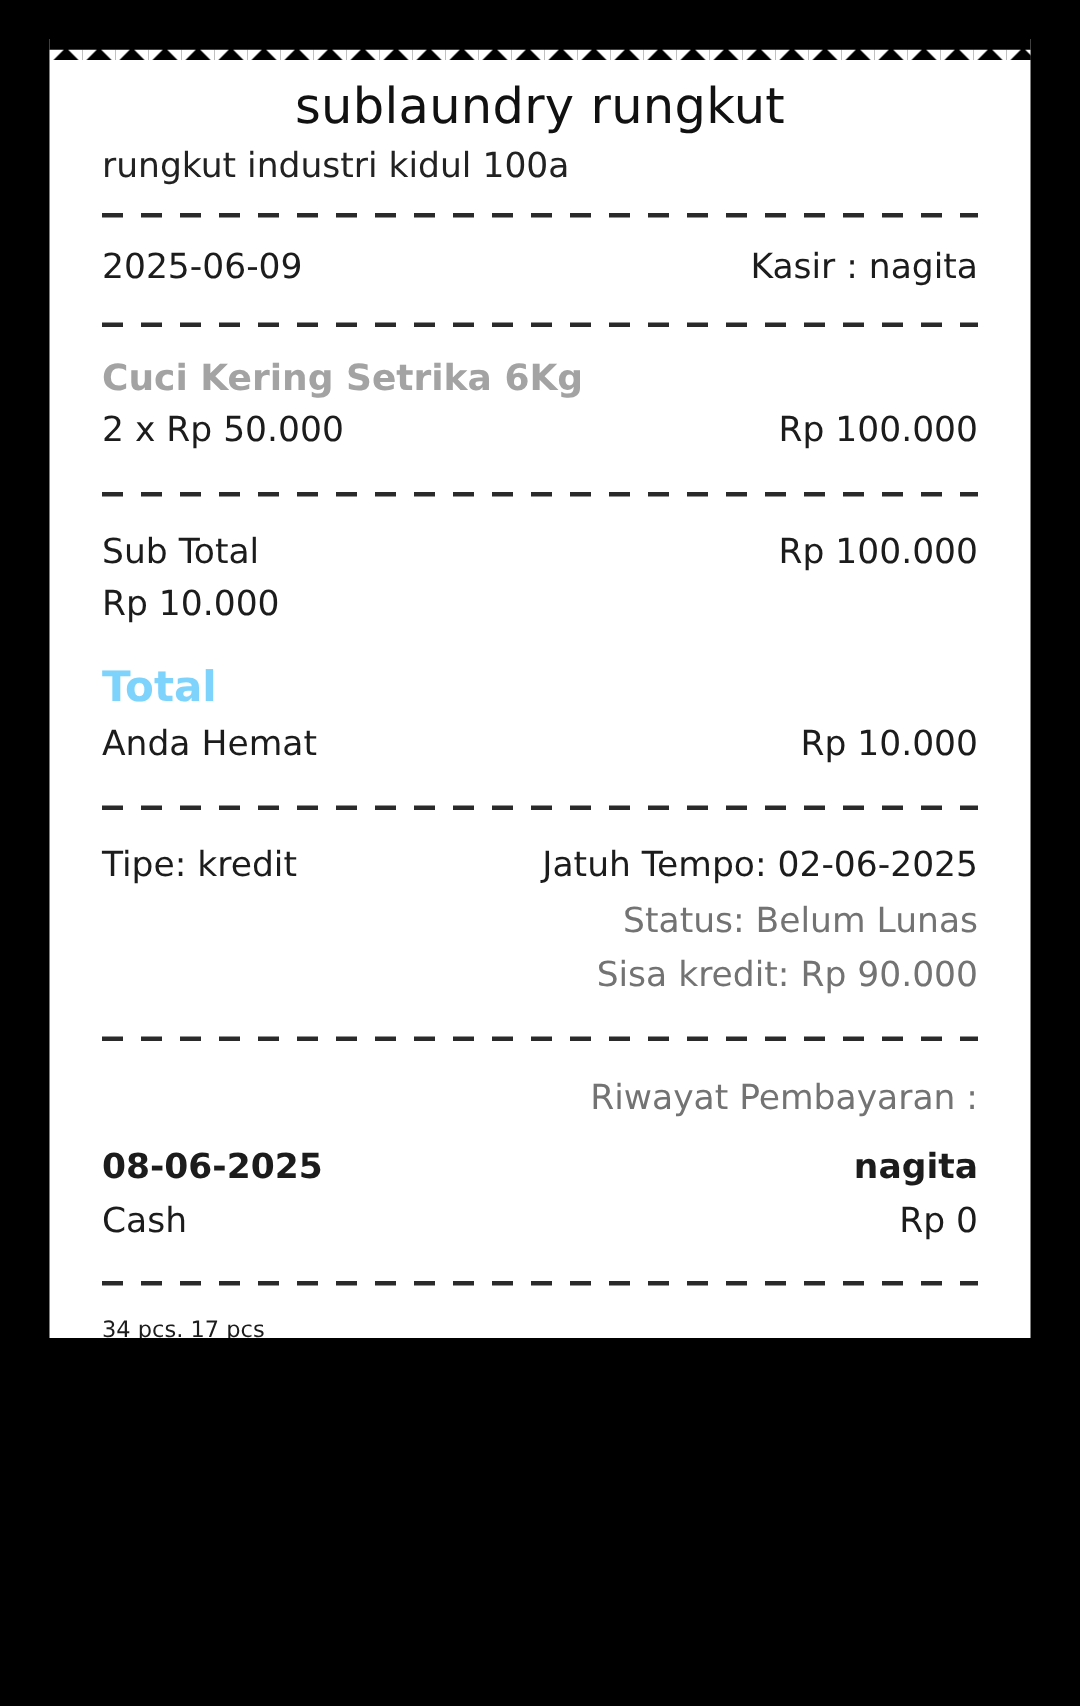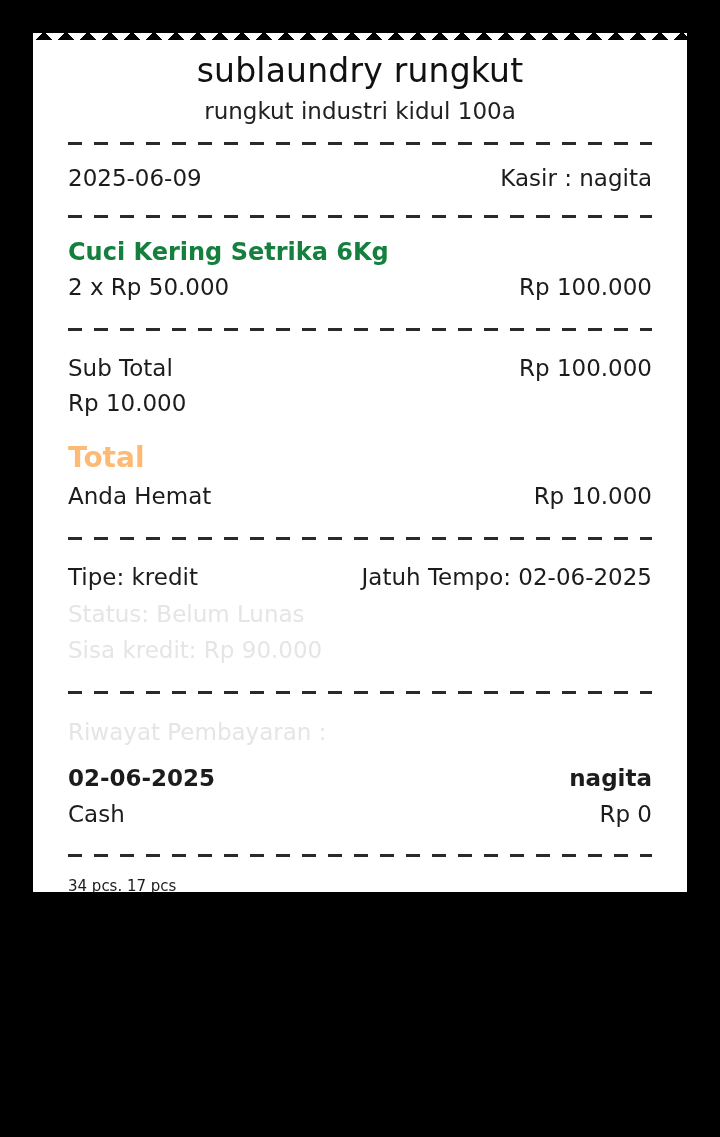--- a/index.html
+++ b/index.html
@@ -69,21 +69,20 @@
   .shop-name {
     text-align: center;
     font-size: 33px;
     font-weight: 400;
     letter-spacing: 0.2px;
     line-height: 1.15;
     margin: 0 0 8px 0;
     color: #111;
   }
   .shop-addr {
-    text-align: center;
     font-size: 23px;
     font-weight: 400;
     line-height: 1.15;
     margin: 0;
     color: #222;
   }
 
   .divider {
     height: 1px;
     margin: 18px 0 16px 0;
@@ -107,35 +106,36 @@
     line-height: 1.55;
     color: #1c1c1c;
   }
   .row .left { text-align: left; }
   .row .right { text-align: right; }
 
   .item-name {
     font-size: 24px;
     font-weight: 700;
     line-height: 1.5;
-    color: #15803d;
+    color: #a3a3a3;
   }
   .total-row {
     font-size: 28px;
     font-weight: 700;
     margin-top: 14px;
-    color: #fdba74;
+    color: #7dd3fc;
     gap: 32px;
   }
   .total-row .left, .total-row .right { font-weight: 700; }
 
   .section-label {
     font-size: 23px;
     line-height: 1.6;
-    color: #e5e5e5;
+    color: #737373;
+    text-align: right;
   }
   .hist-head {
     font-weight: 700;
     font-size: 23px;
   }
   .footer {
     font-size: 15px;
     margin-top: 14px;
     color: #1c1c1c;
   }
@@ -196,21 +196,21 @@
     <div class="section-label">Status: Belum Lunas</div>
     <div class="section-label">Sisa kredit: Rp 90.000</div>
 
     <div class="divider gap-lg"></div>
 
     <div class="section-label">Riwayat Pembayaran :</div>
 
     <div class="spacer-sm"></div>
 
     <div class="row hist-head">
-      <span class="left">02-06-2025</span>
+      <span class="left">08-06-2025</span>
       <span class="right">nagita</span>
     </div>
     <div class="row">
       <span class="left">Cash</span>
       <span class="right">Rp 0</span>
     </div>
 
     <div class="divider gap-lg"></div>
 
     <div class="footer">34 pcs. 17 pcs</div>

